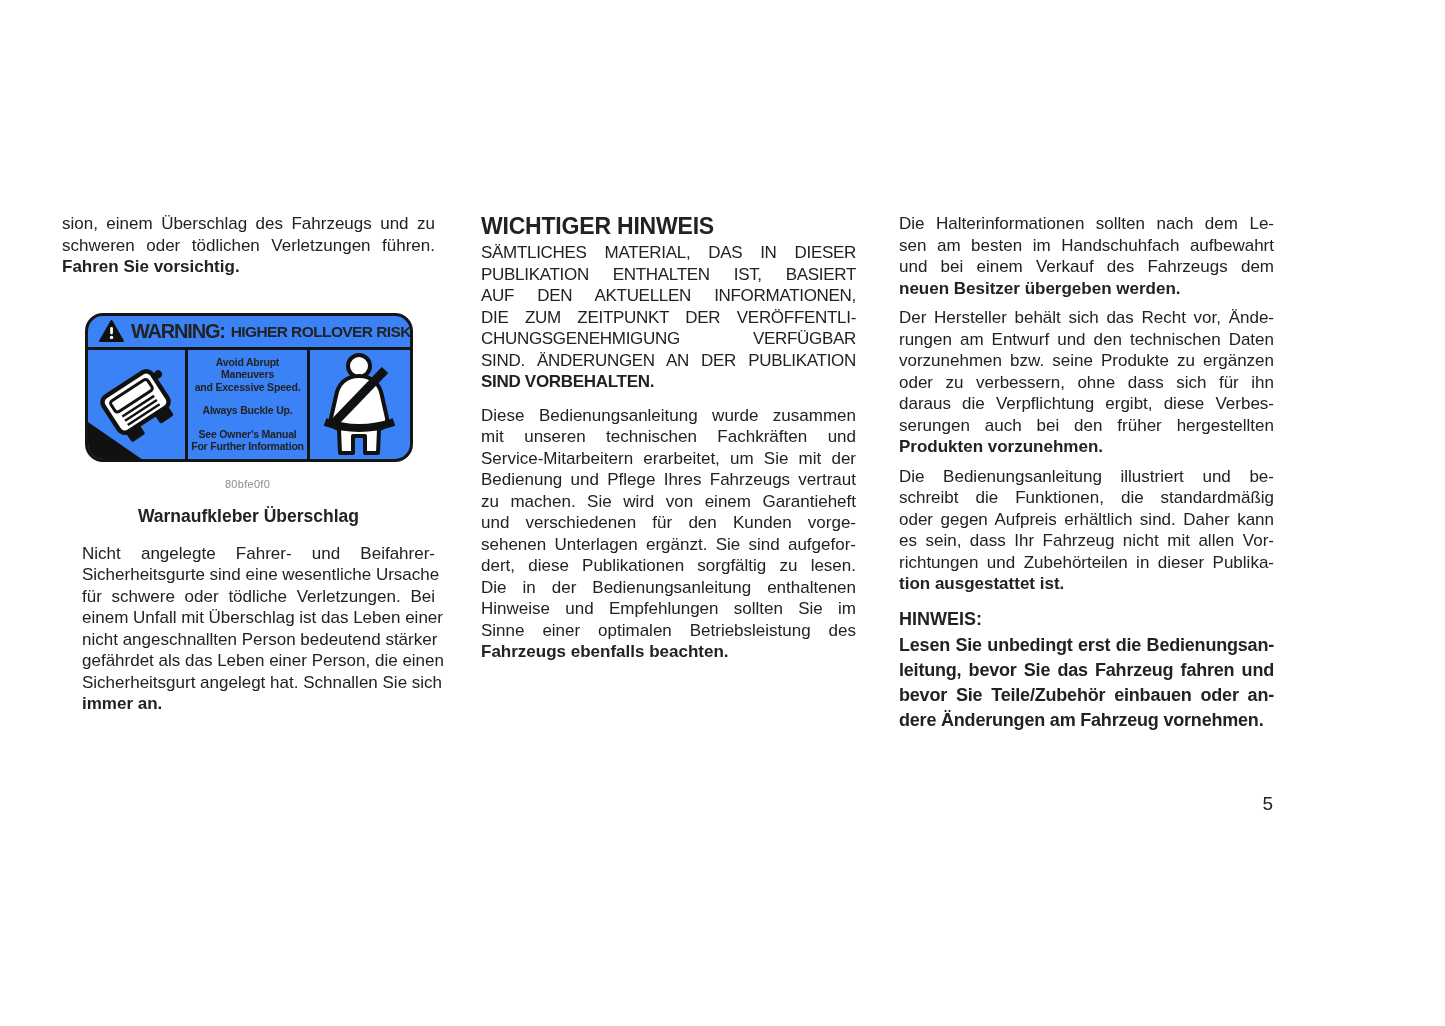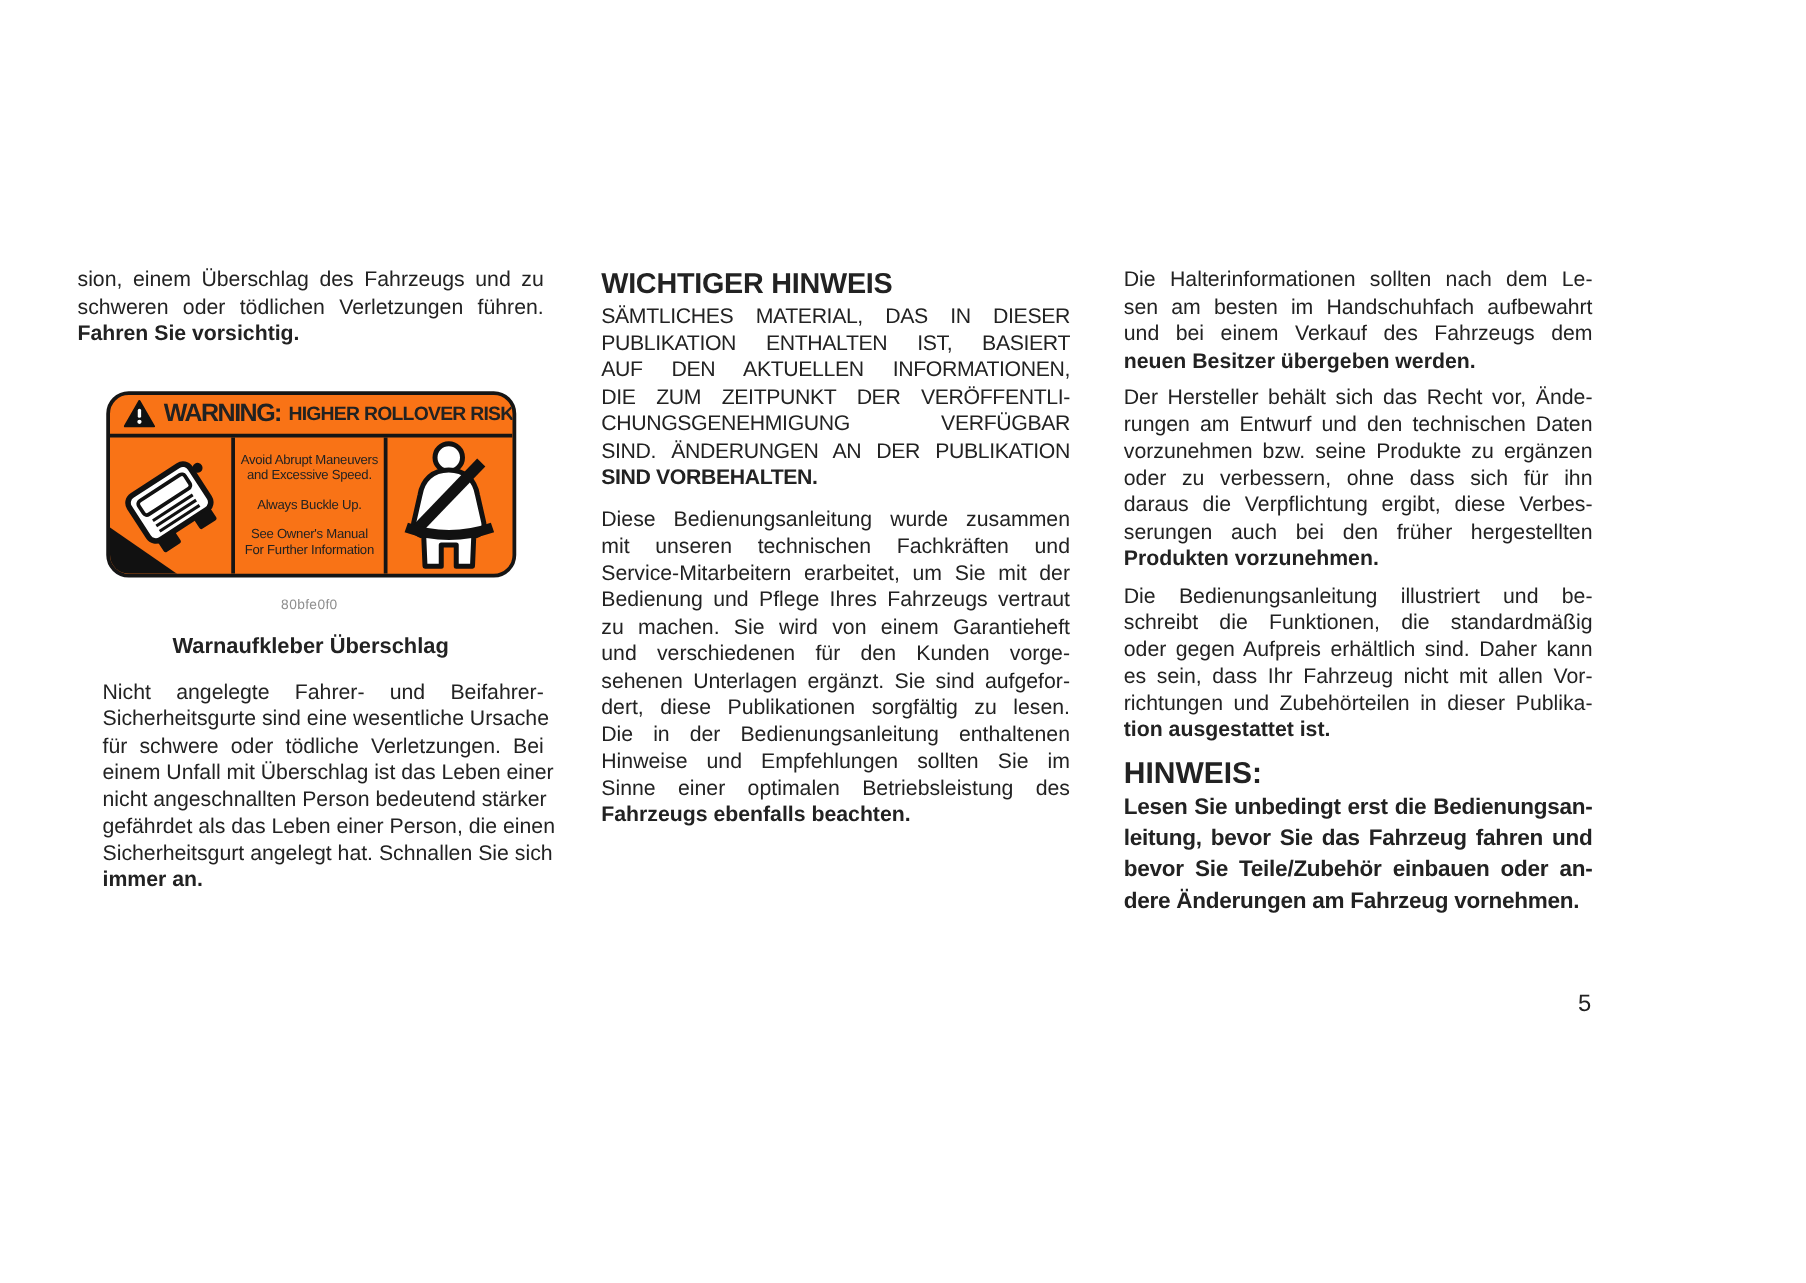--- a/index.html
+++ b/index.html
@@ -17,42 +17,42 @@
   .jline { text-align:justify; text-align-last:justify; white-space:nowrap; }
   .jline.jlast { text-align-last:left;font-weight:bold; }
   .caps-par .jline { letter-spacing:-0.3px; }
 
   .mid-heading { font-size:23px; line-height:26px; font-weight:bold; margin:0 0 3px 0; letter-spacing:-0.2px; }
 
   
   .figure-block { margin-top:35px; }
   .wlabel {
     box-sizing:border-box; margin-left:23px; width:328px; height:149px;
-    border:3px solid #151515; border-radius:18px; background:#f97316;
+    border:3px solid #151515; border-radius:18px; background:#3b82f6;
     overflow:hidden; display:flex; flex-direction:column;
   }
   .wl-header { display:flex; align-items:center; height:31px; padding:0 6px 0 11px; border-bottom:3px solid #151515; flex:none; }
   .wl-word { font-weight:800; font-size:20px; letter-spacing:-1.2px; margin-left:7px; white-space:nowrap; }
   .wl-rest { font-weight:800; font-size:15.5px; letter-spacing:-0.6px; margin-left:6px; margin-top:1px; white-space:nowrap; }
   .wl-body { flex:1; display:flex; min-height:0; }
   .wl-panel-left  { width:97px;  border-right:3px solid #151515; position:relative; overflow:hidden; flex:none; }
   .wl-panel-right { width:100px; border-left:3px solid #151515; position:relative; overflow:hidden; flex:none; }
   .wl-panel-mid {
     flex:1; display:flex; flex-direction:column; justify-content:center; align-items:center;
-    font-weight:normal; font-size:10.5px; line-height:12.5px; text-align:center;
+    font-weight:bold; font-size:10.5px; line-height:12.5px; text-align:center;
     letter-spacing:-0.2px; padding:2px 2px;
   }
   .wl-group + .wl-group { margin-top:11px; }
   .figure-code { margin-top:16px; padding-right:2px; text-align:center; font-size:11px; line-height:13px; color:#8e8e8e; letter-spacing:0.3px; }
   .figure-caption { margin-top:14px; text-align:center; font-size:17.5px; line-height:22px; font-weight:bold; }
   .after-figure { margin-top:16px;margin-left:20px; }
 
   .rp { margin:0; }
   .rp + .rp { margin-top:8px; }
-  .note-heading { margin-top:12px; font-size:24px; line-height:24px; font-weight:bold; }
+  .note-heading { margin-top:12px; font-size:18px; line-height:24px; font-weight:bold; }
   .note-par { margin-top:2px; font-size:18px; line-height:25px; font-weight:bold; letter-spacing:-0.2px; }
 
   .page-number { position:absolute; top:793px; right:172px; font-size:19px; line-height:22px; }
 
   .mid-par2 { margin-top:12px; }
 </style>
 </head>
 <body>
 
 <div class="col" id="col-left">

